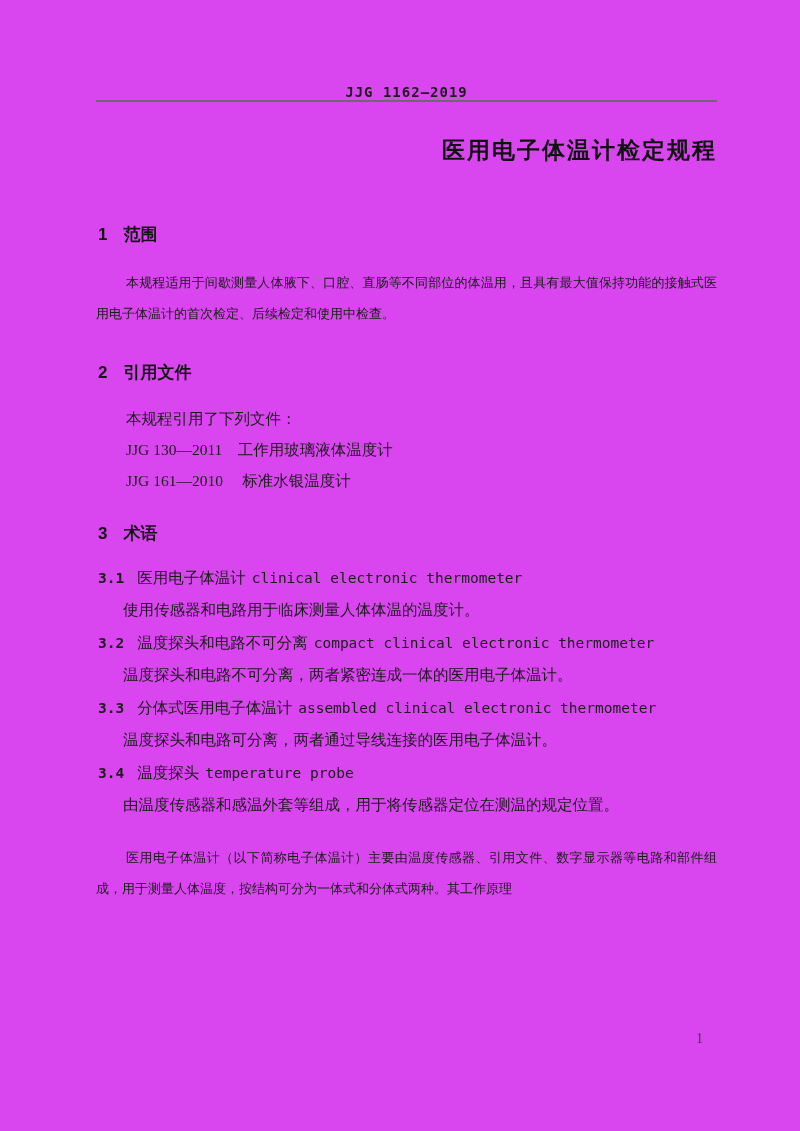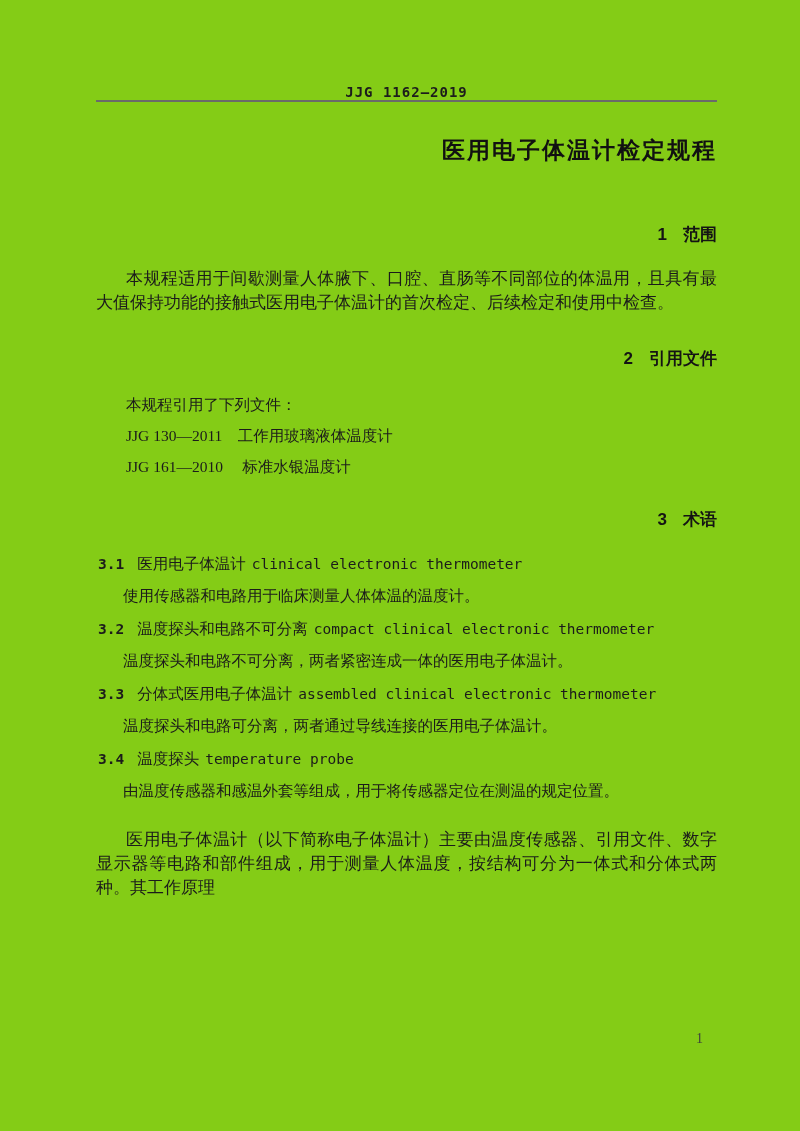--- a/index.html
+++ b/index.html
@@ -4,21 +4,21 @@
 <style>
   html, body {
     margin: 0;
     padding: 0;
     background: #ffffff;
   }
   .page {
     position: relative;
     width: 800px;
     height: 1131px;
-    background: #84cc16;
+    background: #d946ef;
     overflow: hidden;
     font-family: "Liberation Serif", "DejaVu Serif", serif;
     color: #1e1e1e;
   }
   .content {
     position: absolute;
     left: 96px;
     top: 0;
     width: 621px;
   }
@@ -54,33 +54,32 @@
   }
 
   
   .sec-heading {
     font-family: "Liberation Sans", "DejaVu Sans", sans-serif;
     font-weight: bold;
     font-size: 17px;
     line-height: 20px;
     color: #141414;
     padding-left: 2px;
-    text-align: right;
   }
   .sec-heading .sec-num { margin-right: 16px; }
   .mt-s1 { margin-top: 62px; }
   .mt-s2 { margin-top: 34px; }
   .mt-s3 { margin-top: 28px; }
   .mt-s4 { margin-top: 24px; }
 
   
   .para {
     margin-top: 22px;
-    font-size: 17px;
-    line-height: 24px;
+    font-size: 13px;
+    line-height: 31px;
     text-align: justify;
     text-indent: 30px;
     color: #1b1b1b;
   }
   .line-block {
     margin-top: 20px;
   }
   .line {
     font-size: 15.5px;
     line-height: 31px;

